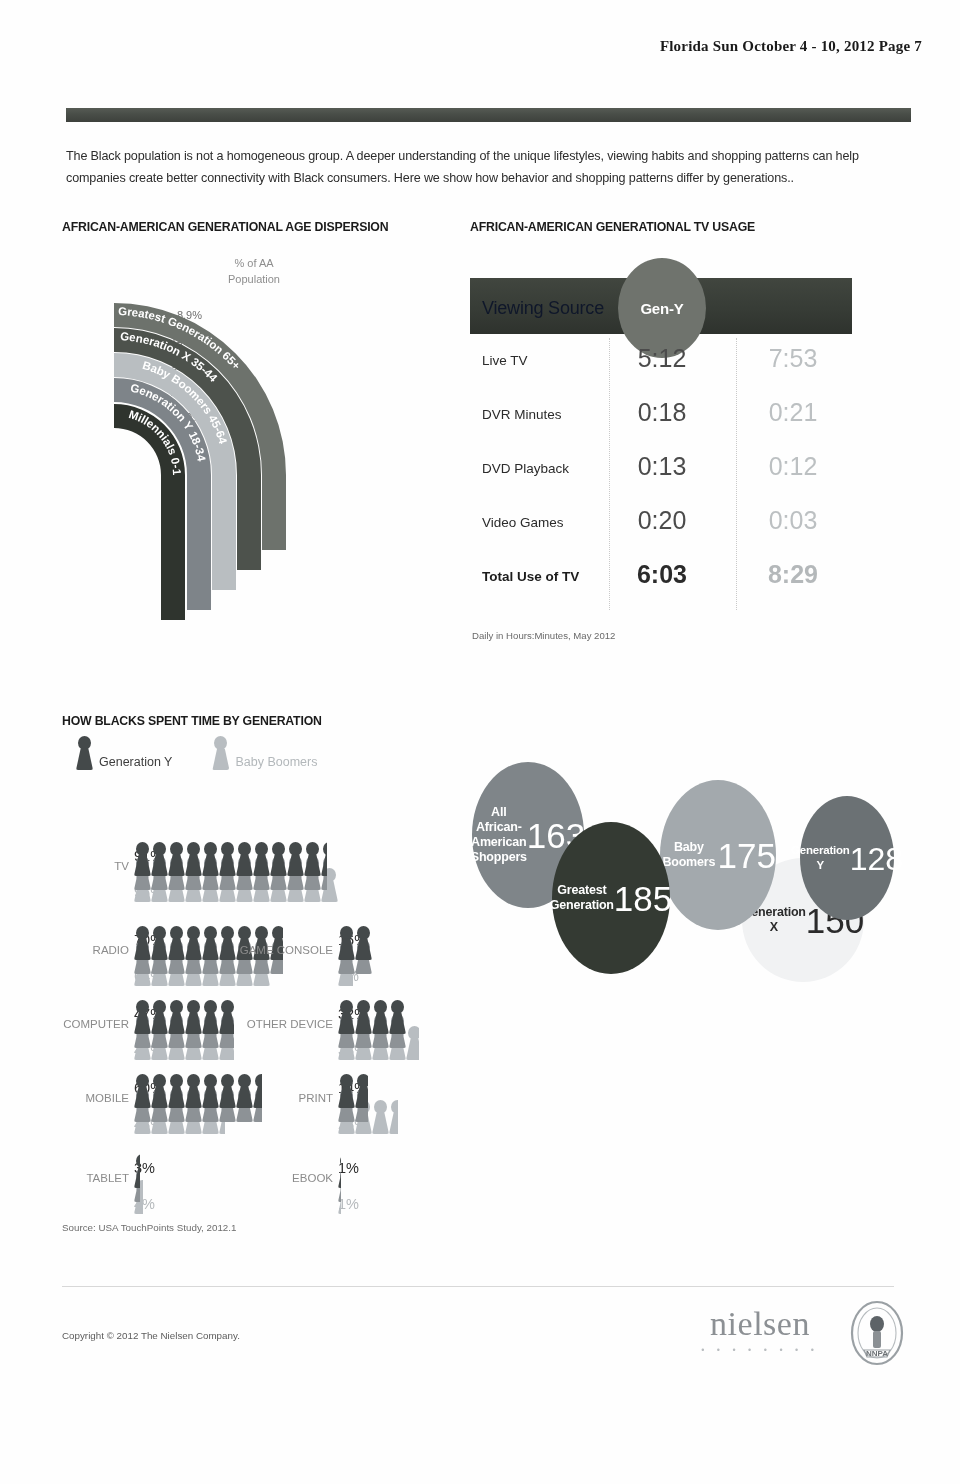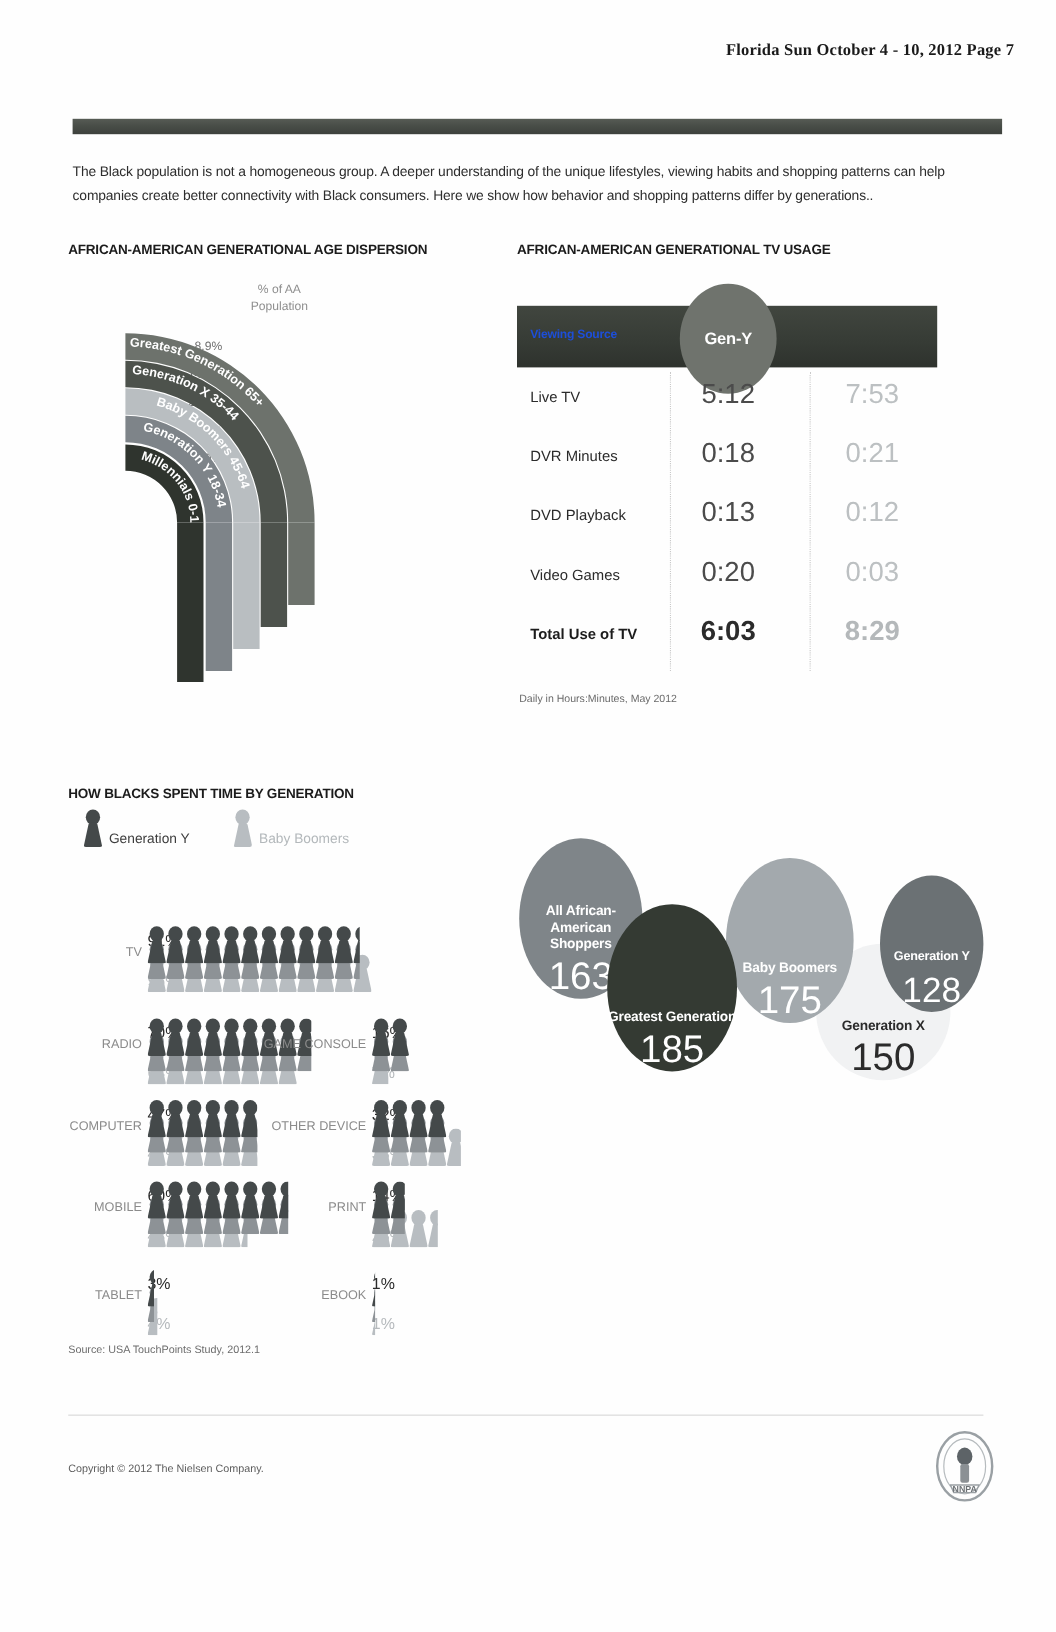--- a/index.html
+++ b/index.html
@@ -50,22 +50,22 @@
   .arc-pcts div{font-size:11px;line-height:25.5px;color:#6f6f6f;}
   #arc-svg{position:absolute;left:0;top:0;}
 
   
   #tv-wrap{position:absolute;left:470px;top:240px;width:420px;height:410px;}
   .tv-head{
     position:absolute;left:0;top:38px;width:382px;height:56px;
     background:linear-gradient(180deg,#41463f 0%,#363b35 60%,#2e322d 100%);
   }
   .tv-head-label{
-    position:absolute;left:12px;top:58px;color:#1d4ed8;
-    font-size:11px;font-weight:bold;letter-spacing:-.2px;
+    position:absolute;left:12px;top:58px;color:#0f172a;
+    font-size:18px;font-weight:normal;letter-spacing:-.2px;
   }
   .bubble-head{
     position:absolute;border-radius:50%;
     display:flex;align-items:center;justify-content:center;text-align:center;
     color:#fff;font-weight:bold;line-height:17px;letter-spacing:-.2px;
   }
   #bub-geny{left:148px;top:18px;width:88px;height:100px;background:#6f736d;font-size:15px;}
   #bub-boom{left:278px;top:12px;width:90px;height:106px;background:#a9afb3;font-size:15px;}
   .tv-rows{position:absolute;left:0;top:98px;width:382px;}
   .tv-row{position:relative;height:54px;}
@@ -108,21 +108,21 @@
   .fig.dark .head,.fig.dark .body{background:#44494a;}
   .fig.mid  .head,.fig.mid  .body{background:#8d9296;}
   .fig.lite .head,.fig.lite .body{background:#b8bdc1;}
 
   .src-note{position:absolute;left:62px;top:1222px;font-size:9.8px;color:#6d6d6d;}
 
   
   #shop-wrap{position:absolute;left:470px;top:710px;width:430px;height:330px;}
   .sbub{
     position:absolute;border-radius:50%;
-    display:flex;flex-direction:column;align-items:center;justify-content:flex-end;
+    display:flex;flex-direction:row;align-items:center;justify-content:center;
     text-align:center;color:#fff;
   }
   .sbub .nm{font-size:12.5px;font-weight:bold;line-height:15px;letter-spacing:-.2px;}
   .sbub .val{font-size:35px;font-weight:300;line-height:40px;margin-top:2px;}
   #sb-all {left:2px;  top:52px; width:112px;height:146px;background:#7f8589;}
   #sb-gg  {left:82px; top:112px;width:118px;height:152px;background:#343a33;z-index:3;}
   #sb-bb  {left:190px;top:70px; width:116px;height:150px;background:#a3a9ad;z-index:2;}
   #sb-gx  {left:272px;top:148px;width:122px;height:124px;background:#f1f2f3;color:#2b2b2b;z-index:1;}
   #sb-gx .nm{color:#2b2b2b;font-size:12.5px;}
   #sb-gx .val{color:#2b2b2b;}
@@ -923,20 +923,24 @@
     </div>
     <div class="sbub" id="sb-gy">
       <div class="nm">Generation Y</div>
       <div class="val">128</div>
     </div>
   </div>
 
   <div class="foot-rule"></div>
   <div class="copyright">Copyright © 2012 The Nielsen Company.</div>
 
+  <div id="nielsen-logo">
+    <div class="word">nielsen</div>
+    <div class="dots">• • • • • • • •</div>
+  </div>
 
   <svg id="nnpa-seal" viewBox="0 0 54 66">
     <ellipse cx="27" cy="33" rx="25" ry="31" fill="none" stroke="#9aa0a4" stroke-width="2.2"></ellipse>
     <ellipse cx="27" cy="33" rx="19" ry="25" fill="none" stroke="#b6bbbe" stroke-width="1.1"></ellipse>
     <ellipse cx="27" cy="24" rx="7" ry="8" fill="#5d6367"></ellipse>
     <rect x="23" y="31" width="8" height="17" rx="2" fill="#8b9094"></rect>
     <path d="M 14,50 H 40 L 37,57 H 17 Z" fill="none" stroke="#9aa0a4" stroke-width="1.2"></path>
     <text x="27" y="56" text-anchor="middle" font-size="8" font-weight="bold" fill="#6b7074" font-family="Liberation Sans, sans-serif">NNPA</text>
   </svg>
 

